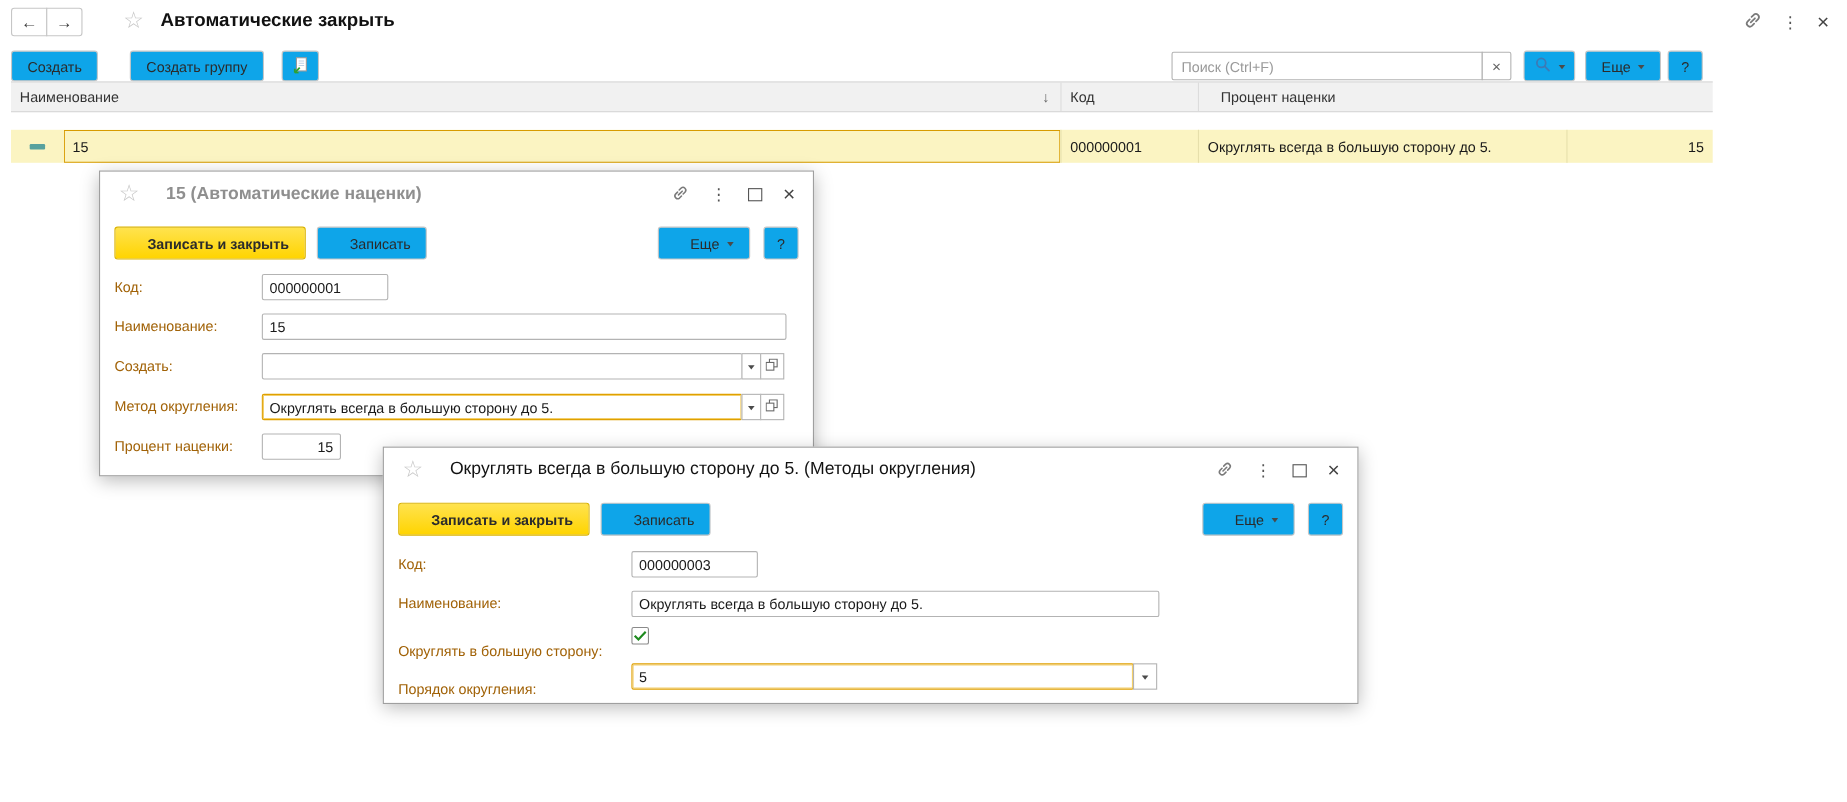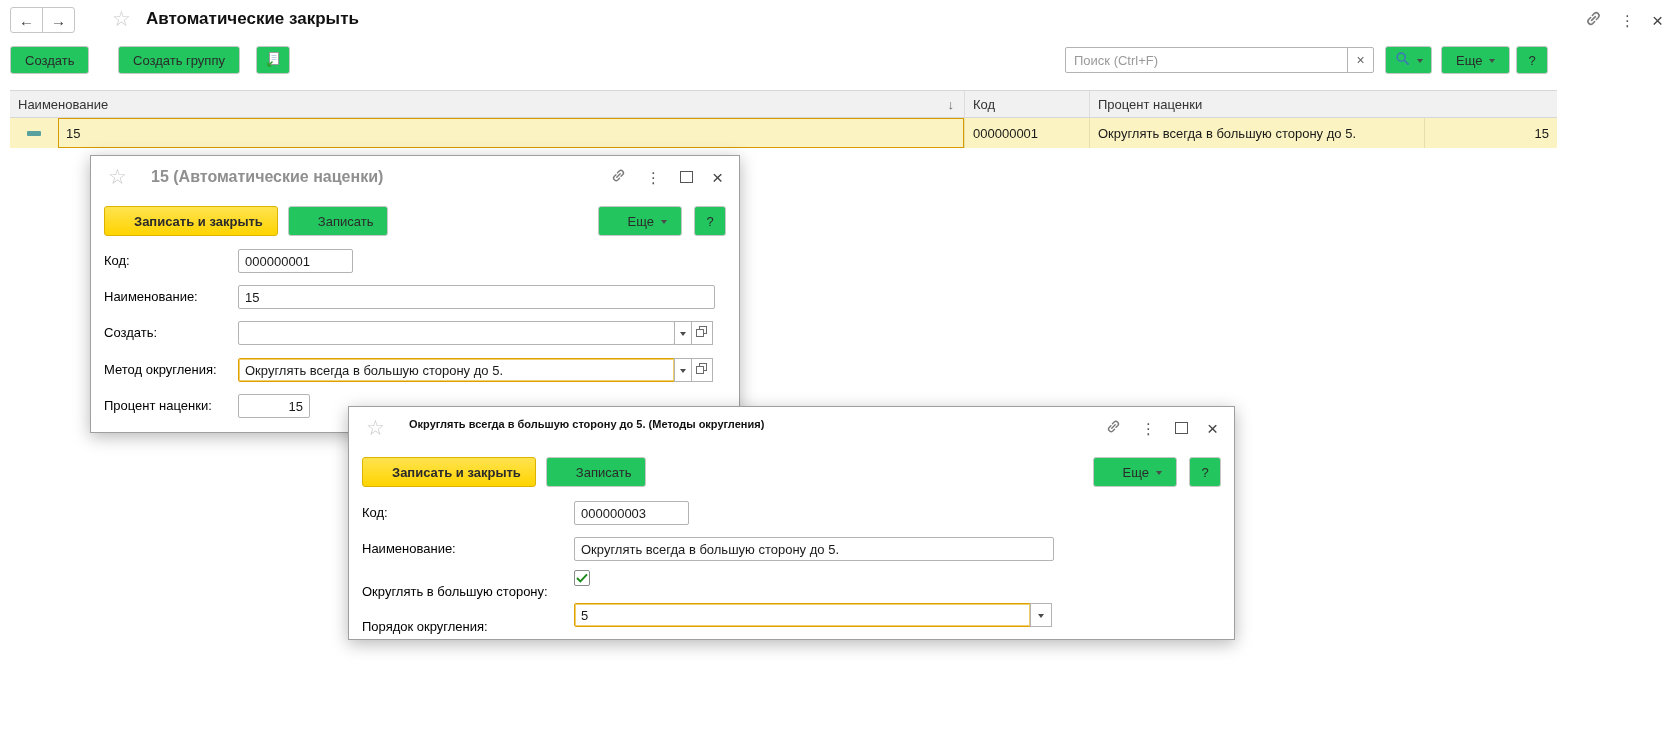--- a/index.html
+++ b/index.html
@@ -13,51 +13,51 @@
   .navbtn.back{border-radius:3px 0 0 3px;}
   .navbtn.fwd{border-radius:0 3px 3px 0;margin-left:-1px;}
   .star{color:#c7c7c7;font-size:21px;line-height:1;}
   .main-title{left:146px;top:9px;font-size:17px;font-weight:600;color:#111;}
   .win-icons{right:16px;top:9px;display:flex;gap:17px;align-items:center;height:22px;}
   .dots{font-size:15px;color:#555;line-height:1;cursor:pointer;}
   .closex{font-size:19px;color:#444;line-height:1;cursor:pointer;}
   .maxbox{width:11px;height:10px;border:1.5px solid #555;cursor:pointer;}
 
   
-  .btn{display:inline-flex;align-items:center;justify-content:center;gap:7px;height:28px;padding:0 14px;border:1px solid #c6c6c6;border-radius:3px;background:#22c55e;font-size:13px;color:#2b2b2b;cursor:pointer;white-space:nowrap;font-family:inherit;}
+  .btn{display:inline-flex;align-items:center;justify-content:center;gap:7px;height:28px;padding:0 14px;border:1px solid #c6c6c6;border-radius:3px;background:#0ea5e9;font-size:13px;color:#2b2b2b;cursor:pointer;white-space:nowrap;font-family:inherit;}
   .btn-h30{height:30px;padding-left:29px;}
   .yellow-btn{background:linear-gradient(180deg,#ffe34f 0%,#ffd400 100%);border-color:#dcb400;font-weight:700;}
   .caret{width:0;height:0;border-left:3.5px solid transparent;border-right:3.5px solid transparent;border-top:4.5px solid #4a4a4a;margin-top:1px;}
   .iconbtn{width:34px;padding:0;}
 
   
   .search-input{height:26px;border:1px solid #b3b3b3;border-radius:2px 0 0 2px;padding:0 8px;font-size:13px;width:283px;font-family:inherit;color:#1a1a1a;outline:none;box-sizing:border-box;}
   .search-input::placeholder{color:#9a9a9a;}
   .clear-btn{width:27px;height:26px;border:1px solid #b3b3b3;margin-left:-1px;background:#fff;display:flex;align-items:center;justify-content:center;font-size:14px;color:#666;border-radius:0 2px 2px 0;cursor:pointer;padding:0;}
 
   
-  .thead{left:10px;top:90px;width:1547px;height:28px;background:#f1f1f1;border-top:1px solid #d7d7d7;border-bottom:1px solid #d7d7d7;display:flex;box-sizing:border-box;}
+  .thead{left:10px;top:74px;width:1547px;height:28px;background:#f1f1f1;border-top:1px solid #d7d7d7;border-bottom:1px solid #d7d7d7;display:flex;box-sizing:border-box;}
   .th{display:flex;align-items:center;padding:0 8px;font-size:13px;color:#333;border-right:1px solid #dcdcdc;box-sizing:border-box;}
   .sort{margin-left:auto;color:#666;padding-right:2px;}
   .trow{left:10px;top:118px;width:1547px;height:30px;background:#fbf4c2;display:flex;box-sizing:border-box;cursor:pointer;}
   .td{display:flex;align-items:center;padding:0 8px;font-size:13px;color:#1a1a1a;border-right:1px solid #e6dfab;box-sizing:border-box;}
   .td-iconarea{width:48px;border-right:none;justify-content:center;}
   .item-dash{width:14px;height:5px;background:#58a19e;border-radius:1px;}
   .focus-cell{box-shadow:inset 0 0 0 1px #d79b00;}
 
   
   .dialog{position:absolute;background:#fff;border:1px solid #9f9f9f;box-shadow:0 4px 16px rgba(0,0,0,.28);box-sizing:border-box;}
   .dlg-star{position:absolute;left:17px;top:10px;}
   .dlg-title-text{position:absolute;left:60px;top:12px;white-space:nowrap;}
   .d1 .dlg-title-text{color:#8f8f8f;font-weight:600;font-size:16px;}
-  .d2 .dlg-title-text{color:#111;font-weight:700;font-size:11px;top:11px;}
+  .d2 .dlg-title-text{color:#111;font-weight:400;font-size:16px;top:11px;}
   .dlg-icons{position:absolute;right:16px;top:11px;display:flex;gap:19px;align-items:center;height:20px;}
   .cmdbar-left{position:absolute;left:13px;top:50px;display:flex;gap:10px;}
   .cmdbar-right{position:absolute;right:13px;top:50px;display:flex;gap:12px;}
-  .flabel{position:absolute;font-size:13px;color:#000000;white-space:nowrap;}
+  .flabel{position:absolute;font-size:13px;color:#a16207;white-space:nowrap;}
   .fgroup{position:absolute;display:flex;align-items:stretch;}
   .inp{height:24px;border:1px solid #b3b3b3;border-radius:2px;font-size:13px;padding:0 6px;font-family:inherit;color:#1a1a1a;box-sizing:border-box;outline:none;background:#fff;}
   .inp.orange{border:1px solid #dfa000;box-shadow:inset 0 0 0 1px #f3cf6b;}
   .inp.rt{text-align:right;}
   .combo-btn{width:18px;height:24px;border:1px solid #b3b3b3;background:#fff;display:flex;align-items:center;justify-content:center;margin-left:-1px;box-sizing:border-box;cursor:pointer;padding:0;border-radius:0;}
   .combo-btn.open{width:22px;}
   .checkbox{position:absolute;width:16px;height:16px;border:1px solid #8a8a8a;border-radius:2px;background:#fff;display:flex;align-items:center;justify-content:center;cursor:pointer;box-sizing:border-box;}
 </style>
 </head>
 <body>
@@ -127,21 +127,21 @@
     </button>
 
   <div class="abs thead">
     <div class="th" style="width:955px;">
       <span>Наименование</span>
       <span class="sort">↓</span>
     </div>
     <div class="th" style="width:125px;">
       <span>Код</span>
     </div>
-    <div class="th" style="width:132px;justify-content:flex-start;border-right:none;">
+    <div class="th" style="width:132px;justify-content:flex-end;border-right:none;">
       <span>Процент наценки</span>
     </div>
   </div>
 
   <div class="abs trow">
     <div class="td td-iconarea">
       <div class="item-dash"></div>
     </div>
     <div class="td focus-cell" style="width:907px;">
       <span>15</span>

